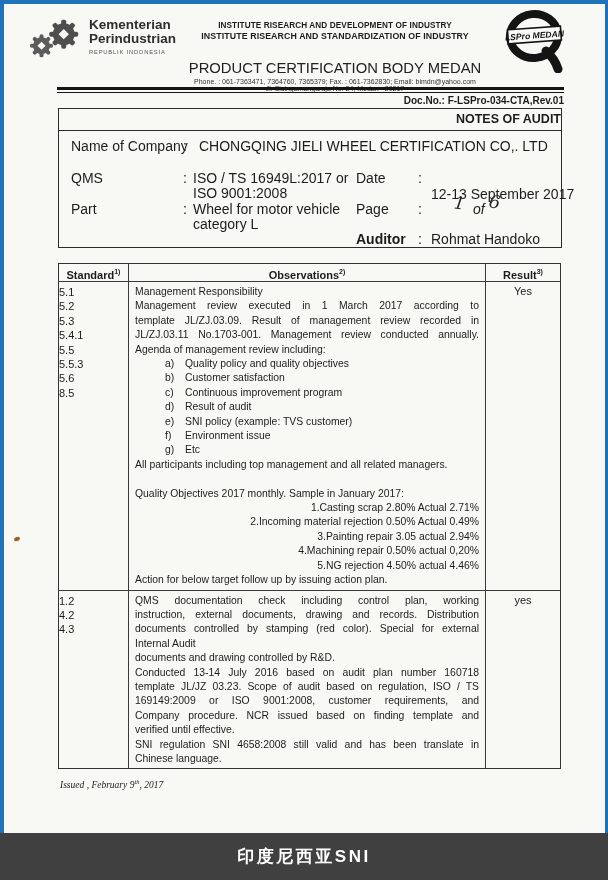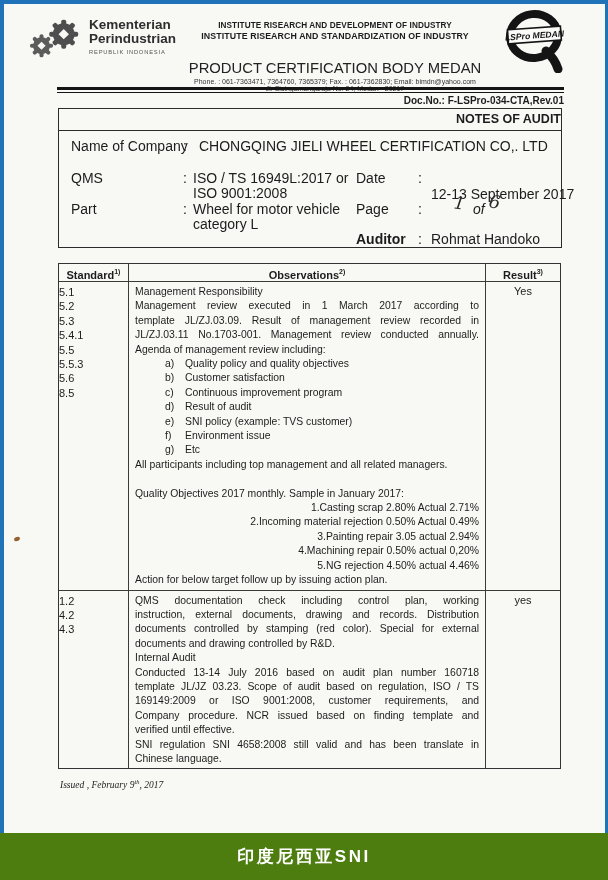--- a/index.html
+++ b/index.html
@@ -7,21 +7,21 @@
     width:608px;height:880px;position:relative;overflow:hidden;
     background:#e9e9e7;
     font-family:"Liberation Sans",sans-serif;color:#1c1c1c;
     -webkit-font-smoothing:antialiased;
   }
   .page{position:absolute;inset:0;background:#f8f8f5;}
   
   .strip-top{position:absolute;top:0;left:0;right:0;height:4px;background:#2173b9;}
   .strip-left{position:absolute;top:0;left:0;width:4px;bottom:46px;background:#2173b9;}
   .strip-right{position:absolute;top:0;right:0;width:3px;bottom:46px;background:#2173b9;}
-  .banner{position:absolute;left:0;right:0;bottom:0;height:47px;background:#4d7c0f;
+  .banner{position:absolute;left:0;right:0;bottom:0;height:47px;background:#404040;
     display:flex;align-items:center;justify-content:center;}
   .banner-text{color:#ffffff;font-weight:bold;font-size:17px;letter-spacing:2.5px;}
 
   
   .ministry{position:absolute;left:28px;top:15px;display:flex;align-items:center;gap:5px;}
   .ministry-name{line-height:13.5px;}
   .ministry-name .l1,.ministry-name .l2{font-size:13.5px;font-weight:bold;color:#2e2e2e;}
   .ministry-name .l3{font-size:5.8px;letter-spacing:.8px;color:#555;margin-top:1px;}
   .hdr-center{position:absolute;left:172px;top:21px;width:326px;text-align:center;}
   .inst1{font-size:8.2px;font-weight:bold;letter-spacing:.1px;}
@@ -207,22 +207,22 @@
 
     <div class="cell std last-row">
       <div>1.2</div>
       <div>4.2</div>
       <div>4.3</div>
     </div>
     <div class="cell obs last-row">
       <div class="jl">QMS documentation check including control plan, working</div>
       <div class="jl">instruction, external documents, drawing and records. Distribution</div>
       <div class="jl">documents controlled by stamping (red color). Special for external</div>
+      <div>Internal Audit</div>
       <div>documents and drawing controlled by R&amp;D.</div>
-      <div>Internal Audit</div>
       <div class="jl">Conducted 13-14 July 2016 based on audit plan number 160718</div>
       <div class="jl">template JL/JZ 03.23. Scope of audit based on regulation, ISO / TS</div>
       <div class="jl">169149:2009 or ISO 9001:2008, customer requirements, and</div>
       <div class="jl">Company procedure. NCR issued based on finding template and</div>
       <div>verified until effective.</div>
       <div class="jl">SNI regulation SNI 4658:2008 still valid and has been translate in</div>
       <div>Chinese language.</div>
     </div>
     <div class="cell res last-col last-row">yes</div>
   </div>

